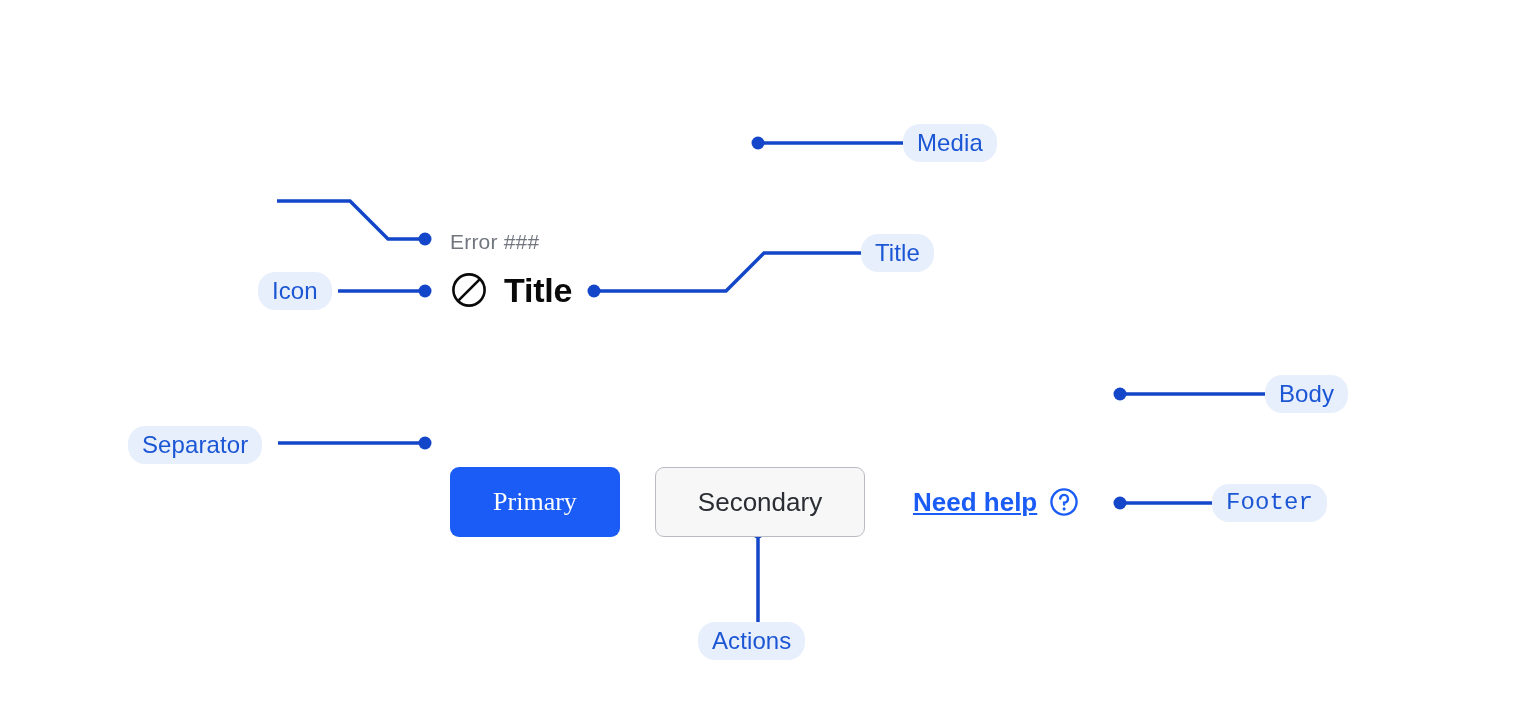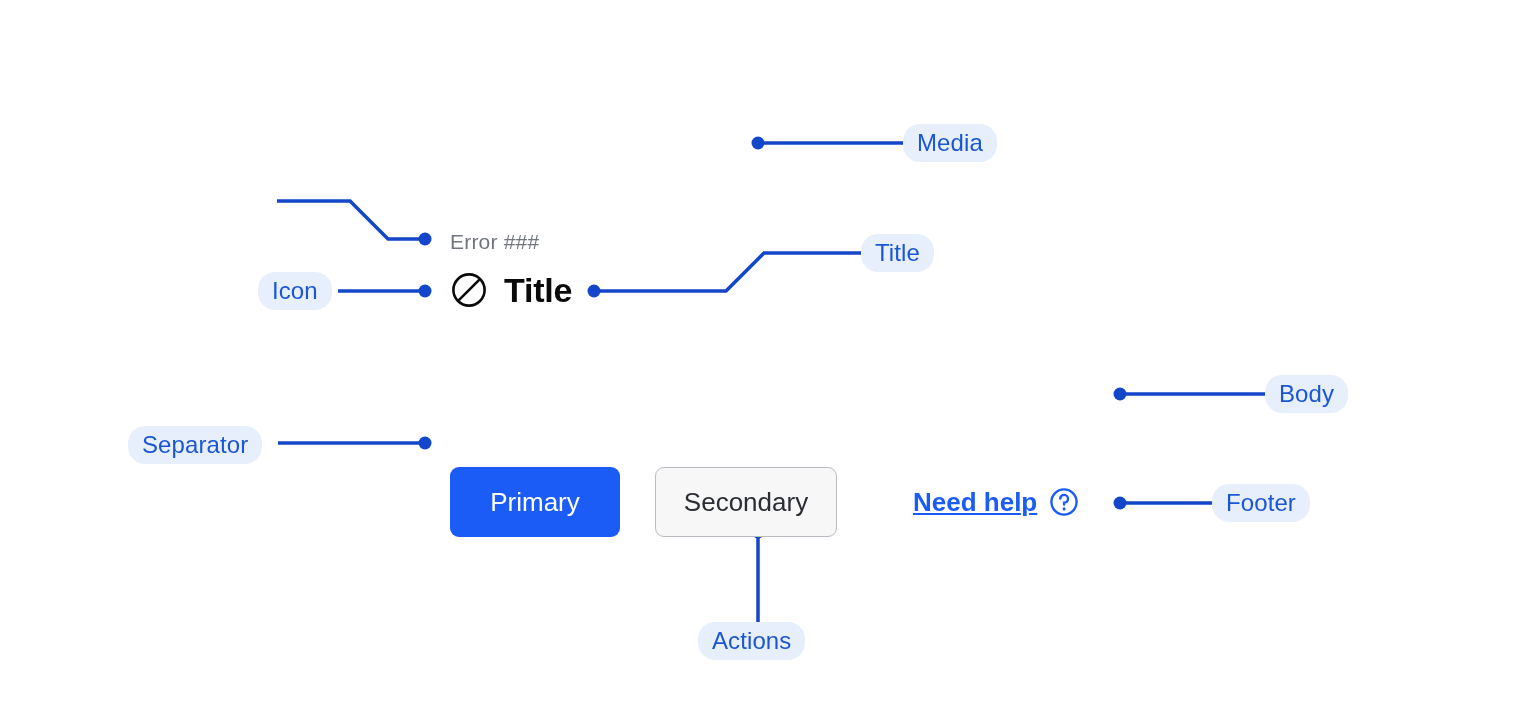--- a/index.html
+++ b/index.html
@@ -126,23 +126,24 @@
     font-size: 26px;
     line-height: 1;
     white-space: nowrap;
     cursor: pointer;
   }
   .btn-primary {
     width: 170px;
     background: #1a5cf5;
     border: none;
     color: #ffffff;
+    font-family: Liberation Serif, serif;
   }
   .btn-secondary {
-    width: 182px;
+    width: 210px;
     margin-left: 35px;
     background: #f7f7f8;
     border: 1px solid #b9bcc2;
     color: #2a2d33;
   }
 
   .footer-link {
     position: absolute;
     left: 913px;
     top: 487px;
@@ -229,17 +230,17 @@
 
 
   <div class="pill" style="left:861px; top:234px;">Title</div>
 
   <div class="pill" style="left:258px; top:272px;">Icon</div>
 
   <div class="pill" style="left:1265px; top:375px;">Body</div>
 
   <div class="pill" style="left:128px; top:426px;">Separator</div>
 
-  <div class="pill" style="left:1212px; top:484px;">Footer</div>
+  <div class="pill" style="left:1212px; top:484px;font-family:Liberation Mono, monospace;">Footer</div>
 
   <div class="pill" style="left:698px; top:622px;">Actions</div>
 
 </div>
 
 </body></html>

